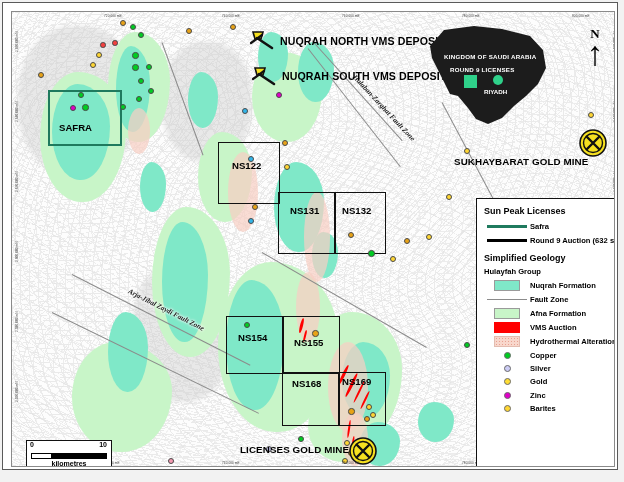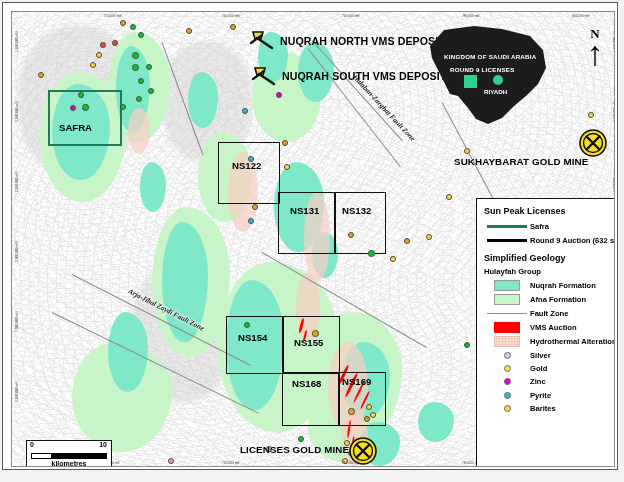--- a/index.html
+++ b/index.html
@@ -349,67 +349,67 @@
        <div class="lg-sub">Hulayfah Group</div>
 
        <div class="lg-row">
          <div class="lg-key">
                 <div class="sw-box" style="background:#7fe8c8;"></div>
               </div>
          <div class="lg-txt">Nuqrah Formation</div>
        </div>
        <div class="lg-row">
          <div class="lg-key">
+                <div class="sw-line-fault"></div>
+              </div>
+         <div class="lg-txt">Fault Zone</div>
+       </div>
+       <div class="lg-row">
+         <div class="lg-key">
                 <div class="sw-box" style="background:#c8f5c8;"></div>
               </div>
          <div class="lg-txt">Afna Formation</div>
        </div>
        <div class="lg-row">
          <div class="lg-key">
-                <div class="sw-line-fault"></div>
-              </div>
-         <div class="lg-txt">Fault Zone</div>
-       </div>
-       <div class="lg-row">
-         <div class="lg-key">
                 <div class="sw-gossan"></div>
               </div>
          <div class="lg-txt">VMS Auction</div>
        </div>
        <div class="lg-row">
          <div class="lg-key">
                 <div class="sw-alt"></div>
               </div>
          <div class="lg-txt">Hydrothermal Alteration Zone</div>
        </div>
 
 
        <div class="lg-mf">
          <div class="lg-key">
+                <div class="lg-dot" style="background:#00cc22;"></div>
+              </div>
+         <div class="lg-txt">Copper</div>
+       </div>
+       <div class="lg-mf">
+         <div class="lg-key">
                 <div class="lg-dot" style="background:#ccccf5;"></div>
               </div>
          <div class="lg-txt">Silver</div>
        </div>
        <div class="lg-mf">
          <div class="lg-key">
                 <div class="lg-dot" style="background:#ffdd33;"></div>
               </div>
          <div class="lg-txt">Gold</div>
        </div>
        <div class="lg-mf">
          <div class="lg-key">
                 <div class="lg-dot" style="background:#e000c8;"></div>
               </div>
          <div class="lg-txt">Zinc</div>
-       </div>
-       <div class="lg-mf">
-         <div class="lg-key">
-                <div class="lg-dot" style="background:#33b5e8;"></div>
-              </div>
-         <div class="lg-txt">Pyrite</div>
        </div>
        <div class="lg-mf">
          <div class="lg-key">
                 <div class="lg-dot" style="background:#ffd633;"></div>
               </div>
          <div class="lg-txt">Barites</div>
        </div>
 
      </div>
 

